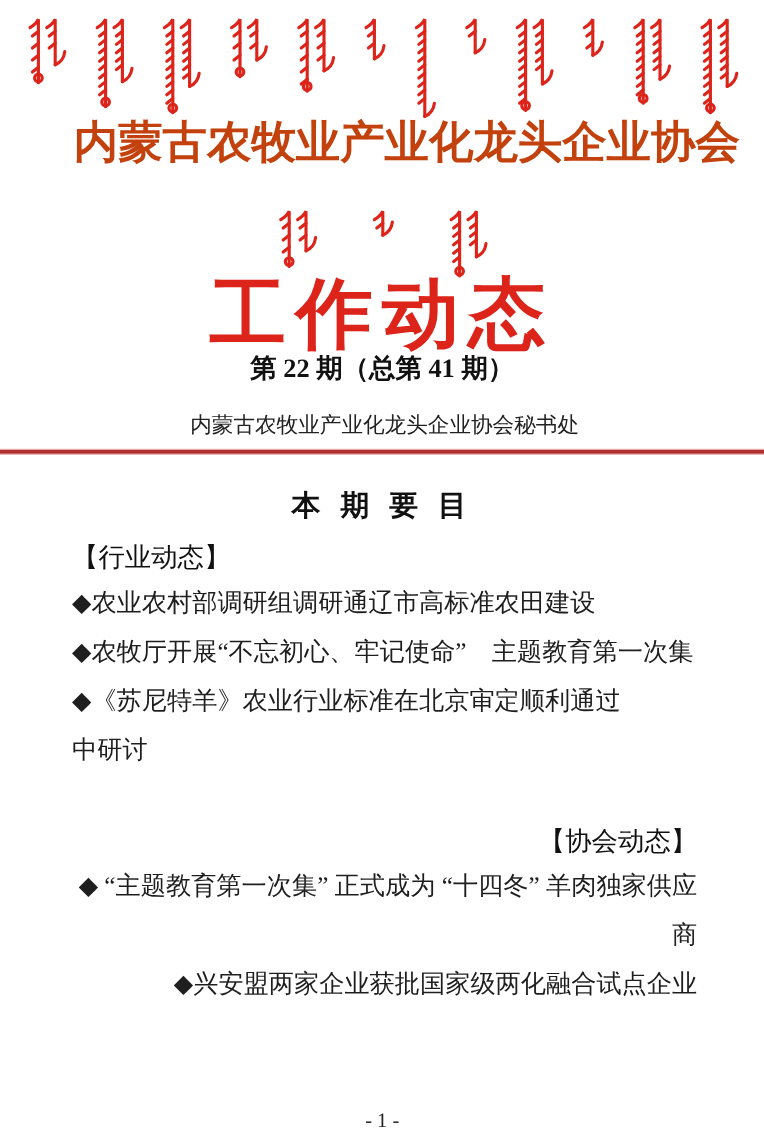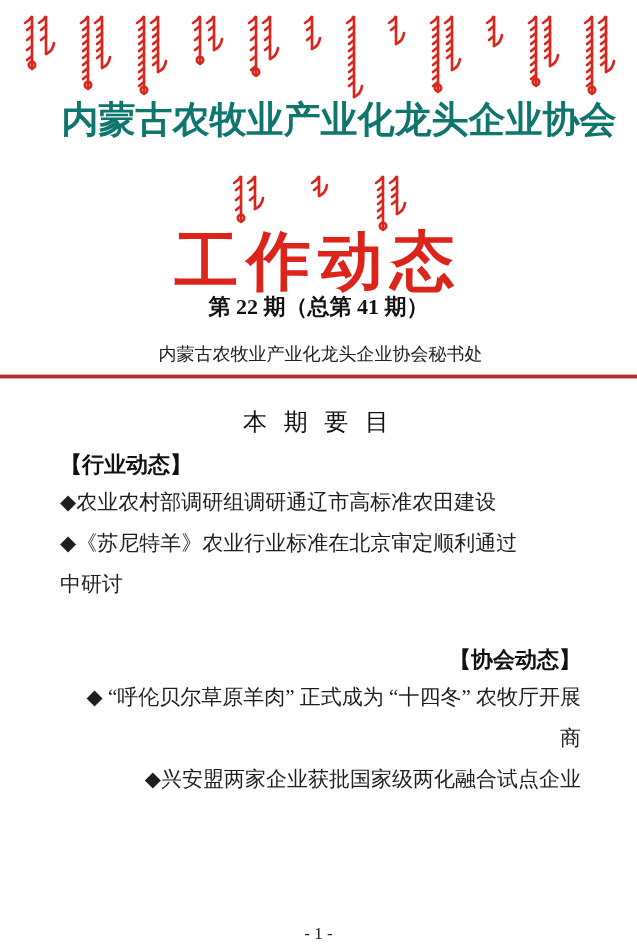--- a/index.html
+++ b/index.html
@@ -40,29 +40,29 @@
     font-size:18px;line-height:24px;color:#222;
   }
   .red-rule{
     height:3px;border:none;margin:9px 0 0 0;
     background:#b2302f;
     box-shadow:0 -1px 0 #e7a7a7, 0 1px 0 #e7a7a7;
   }
   .toc-title{
     margin:28px 0 0 0;text-align:center;
     font-family:"Liberation Sans","DejaVu Sans",sans-serif;
-    font-size:24px;line-height:32px;font-weight:normal;
+    font-size:24px;line-height:32px;font-weight:bold;
     letter-spacing:5px;color:#111;
   }
   .toc-sections{margin:10px 56px 0 60px;}
   .toc-section{margin-top:6px;}
   .toc-section + .toc-section{margin-top:38px;text-align:right;}
   .sec-heading{
     font-family:"Liberation Sans","DejaVu Sans",sans-serif;
-    font-size:22px;line-height:34px;font-weight:bold;color:#111;
+    font-size:22px;line-height:34px;font-weight:normal;color:#111;
   }
   .toc-line{
     font-size:21px;line-height:41px;color:#1e1e1e;
     white-space:nowrap;
   }
   .pageno{
     position:absolute;left:0;right:0;bottom:6px;
     text-align:center;font-size:17px;color:#222;
   }
 </style>
@@ -258,21 +258,21 @@
             <path d="M23 19 l -5 4" fill="none"></path>
             <path d="M23 26 l -5 4" fill="none"></path>
             <path d="M23 33 l -5 4" fill="none"></path>
             <path d="M23 40 l -5 4" fill="none"></path>
             <path d="M23 47 l -5 4" fill="none"></path>
             <path d="M23 58 q 7 -3 8 -11" fill="none"></path>
           </g>
         </svg></span>
     </div>
 
-  <h1 class="masthead" style="color: #0f766e; padding-left: 41px;">内蒙古农牧业产业化龙头企业协会</h1>
+  <h1 class="masthead" style="color: #c2410c; padding-left: 41px;">内蒙古农牧业产业化龙头企业协会</h1>
 
   <div class="mn-row mn-mid">
       <span class="mn-word"><svg width="32" height="54" viewBox="0 0 32 54" style="overflow:visible">
     <g stroke="#dc241b" stroke-width="2.6" stroke-linecap="round">
             <path d="M2 9 Q 7 6 9 2 L 9 48" fill="none"></path>
             <path d="M9 12 l -5 4" fill="none"></path>
             <path d="M9 22 l -5 4" fill="none"></path>
             <path d="M9 32 l -5 4" fill="none"></path>
             <circle cx="9" cy="44" r="3.2" fill="none"></circle>
             <path d="M16 9 Q 21 6 23 2 L 23 35" fill="none"></path>
@@ -315,25 +315,26 @@
   </div>
 
   <hr class="red-rule">
 
   <h2 class="toc-title">本 期 要 目</h2>
 
   <div class="toc-sections">
       <div class="toc-section">
         <div class="sec-heading">【行业动态】</div>
         <div class="toc-line">◆农业农村部调研组调研通辽市高标准农田建设</div>
+        <div class="toc-line">◆农牧厅开展“不忘初心、牢记使命”　主题教育第一次集</div>
         <div class="toc-line">◆《苏尼特羊》农业行业标准在北京审定顺利通过</div>
         <div class="toc-line">中研讨</div>
       </div>
       <div class="toc-section">
         <div class="sec-heading">【协会动态】</div>
-        <div class="toc-line">◆ “呼伦贝尔草原羊肉” 正式成为 “十四冬” 农牧厅开展</div>
+        <div class="toc-line">◆ “主题教育第一次集” 正式成为 “十四冬” 羊肉独家供应</div>
         <div class="toc-line">商</div>
         <div class="toc-line">◆兴安盟两家企业获批国家级两化融合试点企业</div>
       </div>
     </div>
 
   <div class="pageno">- 1 -</div>
 </div>
 
 </body></html>

